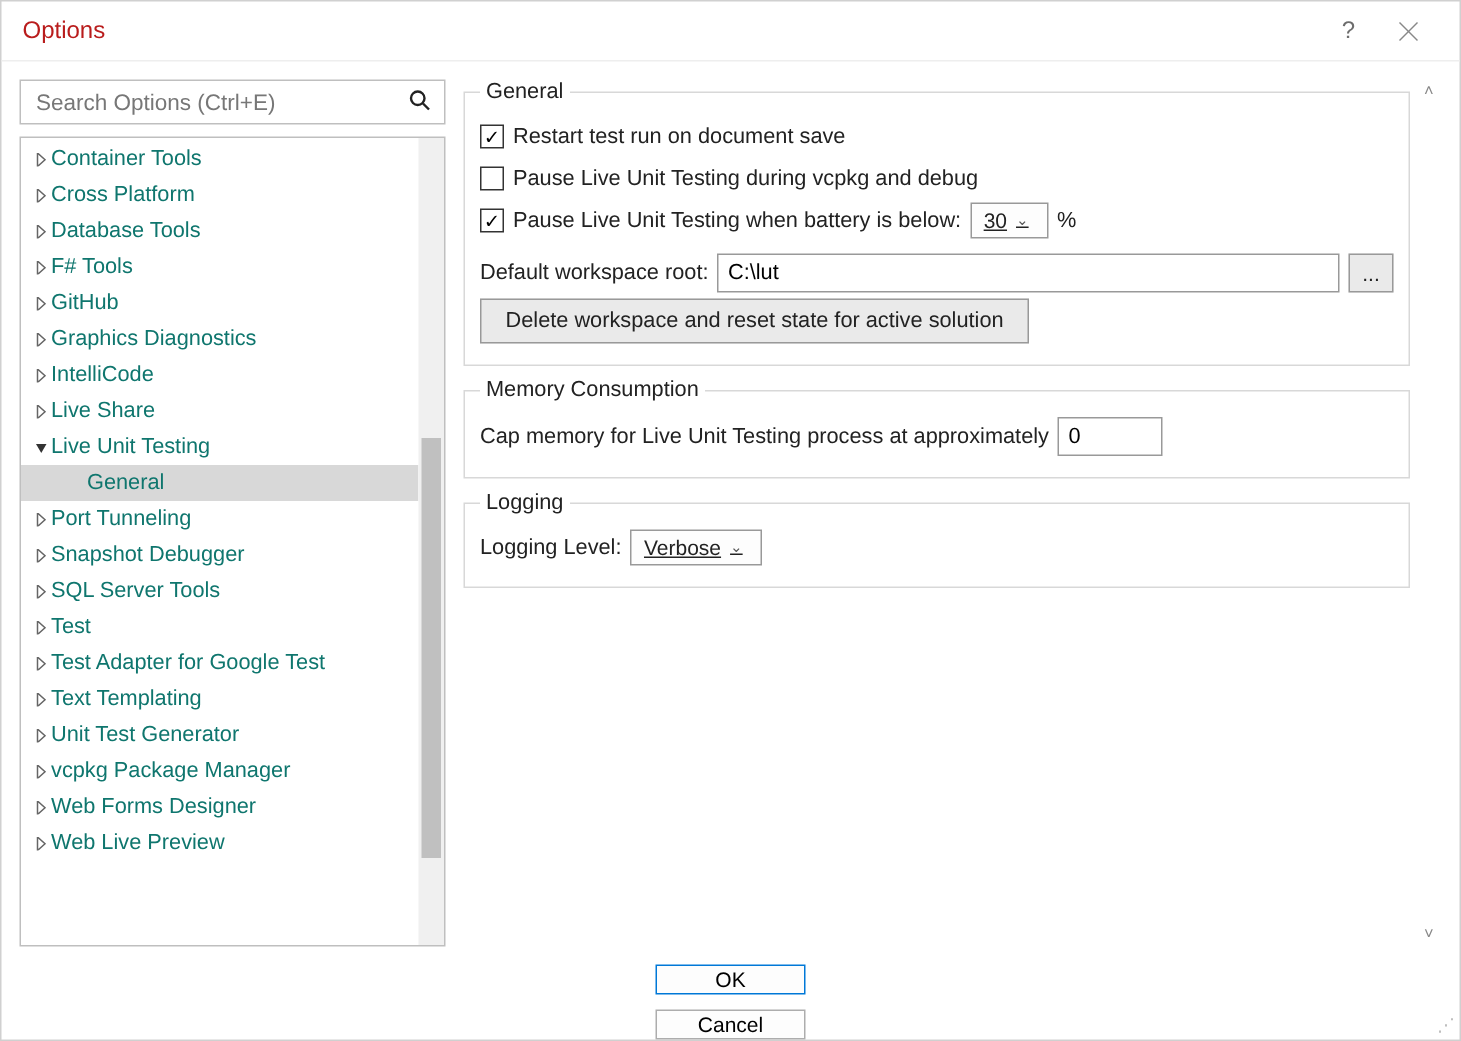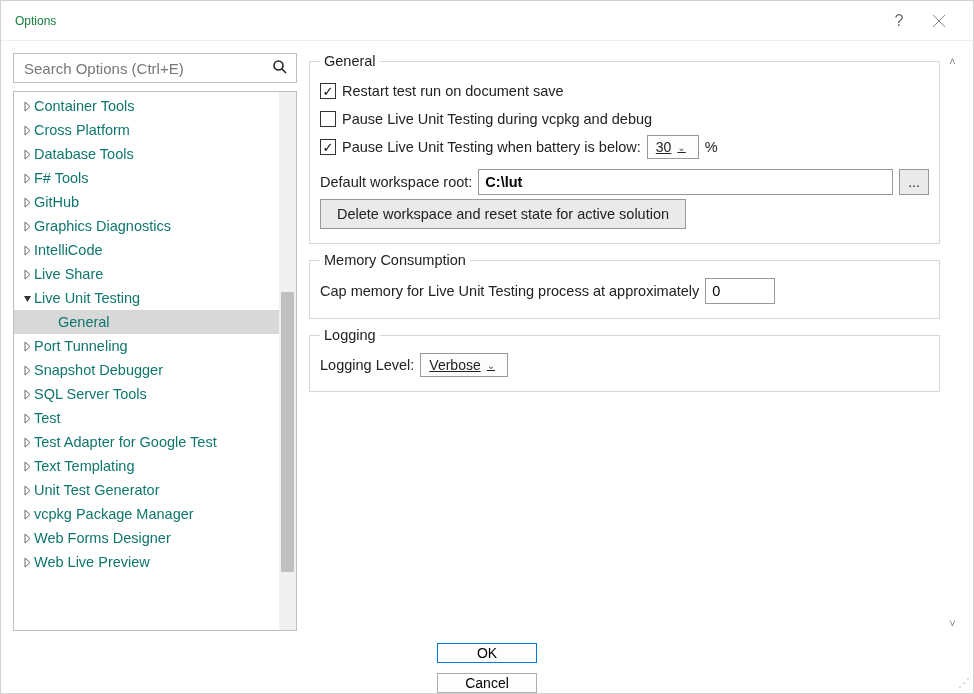--- a/index.html
+++ b/index.html
@@ -20,22 +20,22 @@
   }
   
   .titlebar {
     height: 40px;
     display: flex;
     align-items: center;
     padding: 0 14px 0 14px;
     border-bottom: 1px solid #eee;
   }
   .titlebar-title {
-    font-size: 12px;
-    color: #15803d;
+    font-size: 16px;
+    color: #b91c1c;
     flex: 1;
   }
   .titlebar-btn {
     width: 40px;
     height: 40px;
     display: flex;
     align-items: center;
     justify-content: center;
     color: #6d6d6d;
     font-size: 16px;
@@ -192,21 +192,20 @@
     text-decoration: underline;
   }
   .combo .chev { color:#555; font-size:10px; }
   .textfield {
     border: 1px solid #999;
     height: 26px;
     padding: 0 6px;
     font-size: 14.5px;
     font-family: inherit;
     flex: 1;
-    font-weight: bold;
   }
   .browse-btn {
     width: 30px; height: 26px;
     border: 1px solid #999;
     background: #eaeaea;
     display:inline-flex; align-items:center; justify-content:center;
     font-size:14px;
   }
   .action-btn {
     border: 1px solid #999;

